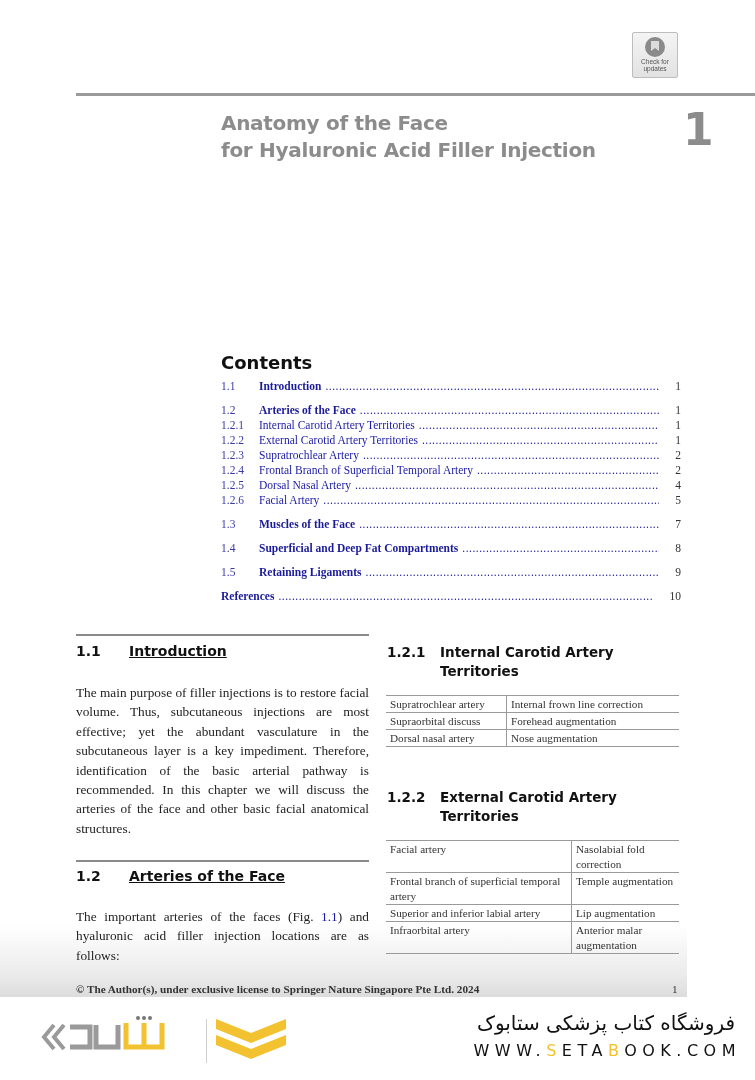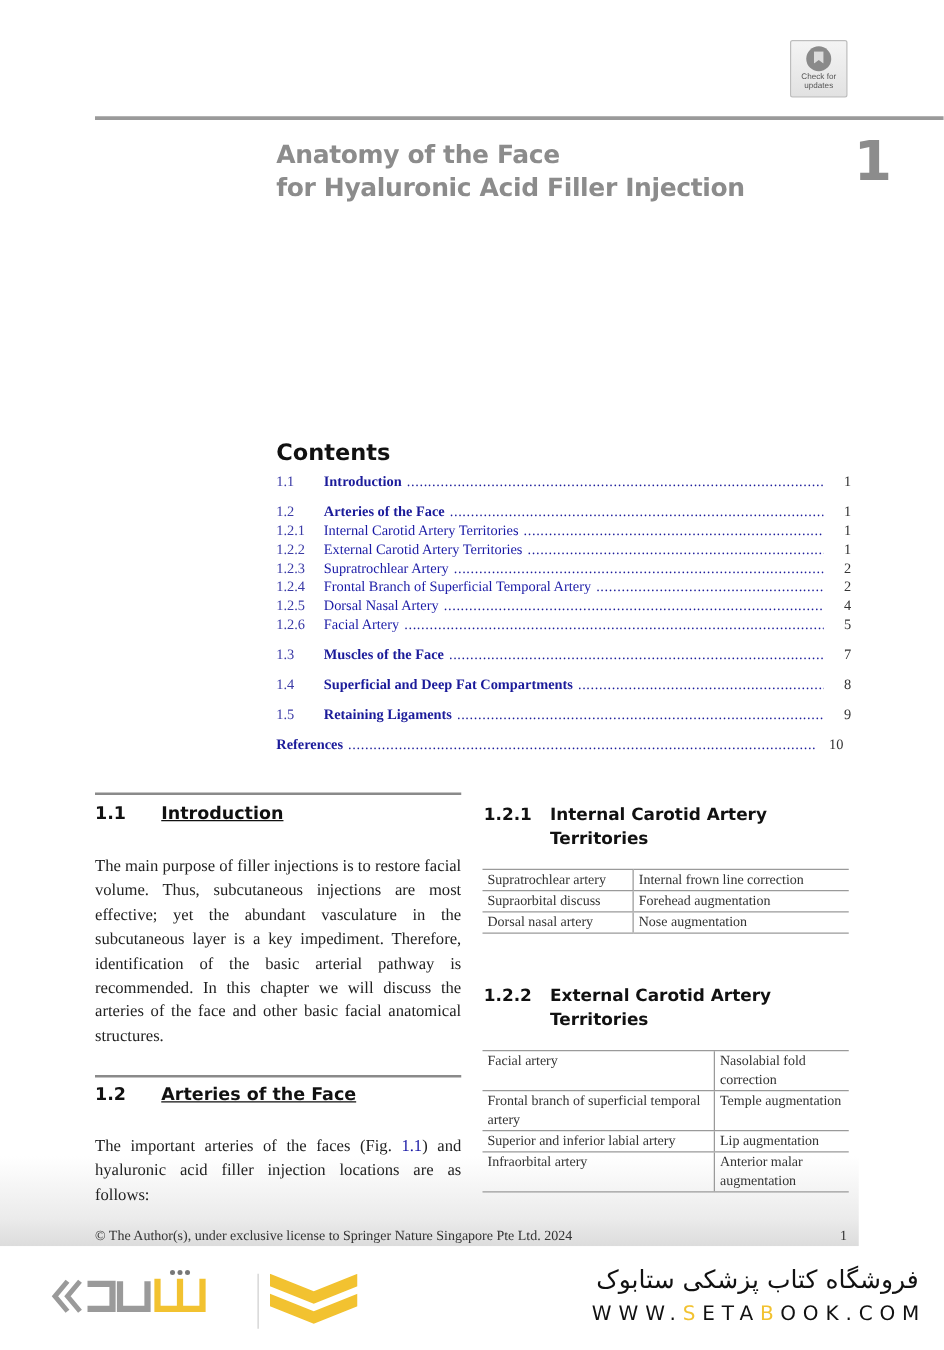--- a/index.html
+++ b/index.html
@@ -15,34 +15,34 @@
   .contents-title { position: absolute; left: 221px; top: 352px; font-family: "DejaVu Sans", sans-serif; font-weight: bold; font-size: 18px; color: #111; }
   .toc { position: absolute; left: 221px; top: 379px; width: 460px; font-size: 11.5px; color: #1a1aa6; }
   .toc-row { display: flex; align-items: baseline; height: 15px; line-height: 15px; }
   .toc-row.gap { margin-top: 9px; }
   .toc-num { width: 38px; flex: none; color: #3a3aa6; }
   .toc-label { flex: none; white-space: nowrap; }
   .toc-label.bold { font-weight: bold; color: #1b1b9a; }
   .toc-dots { flex: 1; overflow: hidden; white-space: nowrap; margin: 0 4px; color: #1b1b9a; }
   .toc-dots::after { content: "................................................................................................................................................................................................"; letter-spacing: 0.5px; }
   .toc-page { flex: none; width: 18px; text-align: right; color: #333; }
-  .toc-row.ref .toc-page { width: 24px; text-align: center; }
+  .toc-row.ref .toc-page { width: 24px; }
   .sec-rule { position: absolute; height: 2px; background: #8a8a8a; }
   .sec-head { position: absolute; font-family: "DejaVu Sans", sans-serif; font-weight: bold; font-size: 14px; color: #111; line-height: 19px; text-decoration: underline; }
   .sec-head .n { display: inline-block; width: 53px; }
   .sub-head { position: absolute; font-family: "DejaVu Sans", sans-serif; font-weight: bold; font-size: 13.5px; color: #111; line-height: 19px; }
   .sub-head .n { position: absolute; left: 0; }
   .sub-head .t { display: block; margin-left: 53px; }
   .body-text { position: absolute; font-size: 13.3px; line-height: 19.4px; text-align: justify; color: #222; }
   .link { color: #1a1aa6; }
   table.terr { position: absolute; border-collapse: collapse; font-size: 11.2px; line-height: 15px; color: #333; }
   table.terr td { padding: 1px 4px 0 4px; vertical-align: top; border-bottom: 1px solid #9a9a9a; }
   table.terr tr:first-child td { border-top: 1px solid #9a9a9a; }
   table.terr td + td { border-left: 1px solid #9a9a9a; }
-  .footer-copy { position: absolute; left: 76px; top: 983px; font-size: 11.2px; color: #333; }
+  .footer-copy { position: absolute; left: 76px; top: 983px; font-size: 11.2px; color: #333; font-weight: bold; }
   .footer-page { position: absolute; left: 672px; top: 983px; font-size: 11.2px; color: #333; }
   .wm { position: absolute; left: 0; top: 997px; width: 755px; height: 83px; background: #ffffff; }
   .wm-logo-left { position: absolute; left: 40px; top: 18px; width: 160px; height: 55px; }
   .wm-sep { position: absolute; left: 206px; top: 22px; width: 1px; height: 44px; background: #cfcfcf; }
   .wm-chev { position: absolute; left: 216px; top: 22px; width: 70px; height: 44px; }
   .wm-fa { position: absolute; right: 20px; top: 14px; font-family: "DejaVu Sans", sans-serif; font-size: 20px; color: #111; direction: rtl; }
   .wm-url { position: absolute; right: 14px; top: 44px; font-family: "DejaVu Sans", sans-serif; font-size: 16px; letter-spacing: 5.5px; color: #111; }
   .wm-url .hl { color: #f2c230; }
   .wm-sub { position: absolute; left: 52px; top: 54px; font-family: "DejaVu Sans", sans-serif; font-size: 11px; color: #8a8a8a; direction: rtl; margin-top: 44px; }
 </style>

